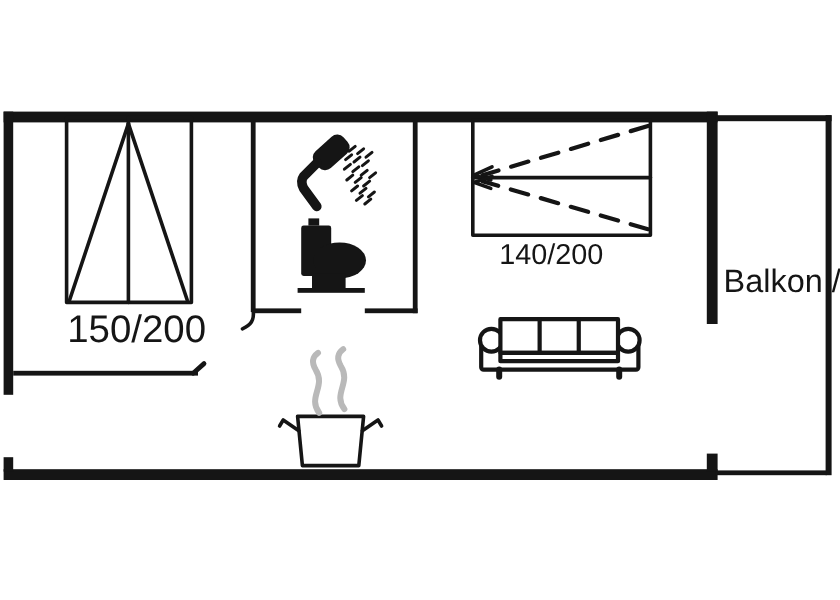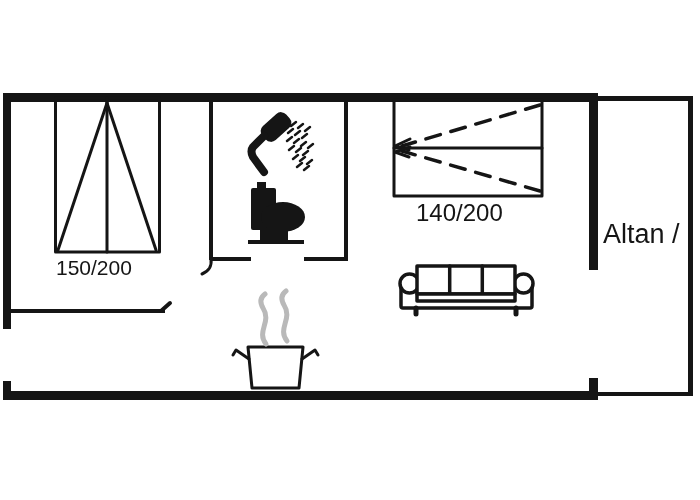--- a/index.html
+++ b/index.html
@@ -22,21 +22,21 @@
   }
   .label {
     position: absolute;
     color: #151515;
     white-space: nowrap;
     user-select: none;
   }
   .label-bed-left {
     left: 56px;
     top: 256px;
-    font-size: 21px;
+    font-size: 32px;
   }
   .label-bed-right {
     left: 416px;
     top: 199px;
     font-size: 24px;
   }
   .label-balcony {
     left: 603px;
     top: 218px;
     font-size: 27px;
@@ -146,16 +146,16 @@
 
       </g>
     </g>
   </svg>
 
   <div class="label label-bed-left">150/200</div>
 
   <div class="label label-bed-right">140/200</div>
 
   <div class="label label-balcony">
-    <div>Altan /</div>
+    <div>Balkon /</div>
   </div>
 
 </div>
 
 </body></html>

